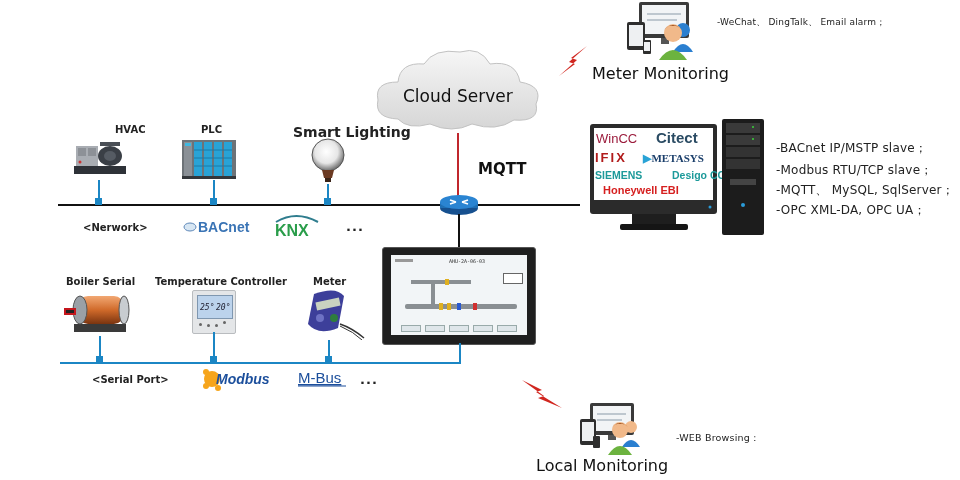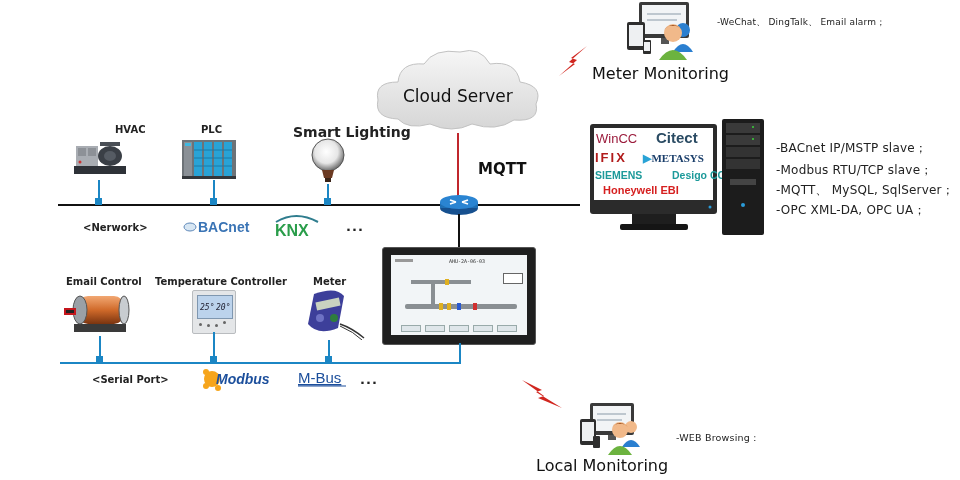--- a/index.html
+++ b/index.html
@@ -195,21 +195,21 @@
       <div class="abs" style="left:48px;width:18px;height:5px;background:#dfe6ea;border:1px solid #9aa;"></div>
       <div class="abs" style="left:72px;width:18px;height:5px;background:#dfe6ea;border:1px solid #9aa;"></div>
       <div class="abs" style="left:96px;width:18px;height:5px;background:#dfe6ea;border:1px solid #9aa;"></div>
     </div>
   </div>
 </div>
 
 <div class="abs line-blue" style="left:60px;top:362px;width:401px;height:2px;"></div>
 <div class="abs line-blue" style="left:459px;top:343px;width:2px;height:21px;"></div>
 
-<div class="abs lbl" style="left:66px;top:276px;">Email Control</div>
+<div class="abs lbl" style="left:66px;top:276px;">Boiler Serial</div>
 <div class="abs" style="left:64px;top:290px;width:72px;height:46px;">
   <svg width="72" height="46" viewBox="0 0 72 46">
     <defs>
       <linearGradient id="boil" x1="0" y1="0" x2="0" y2="1">
         <stop offset="0" stop-color="#f2a873"></stop>
         <stop offset="0.5" stop-color="#d06a2a"></stop>
         <stop offset="1" stop-color="#7a3410"></stop>
       </linearGradient>
     </defs>
     <rect x="10" y="34" width="52" height="8" fill="#3a3a3a"></rect>

